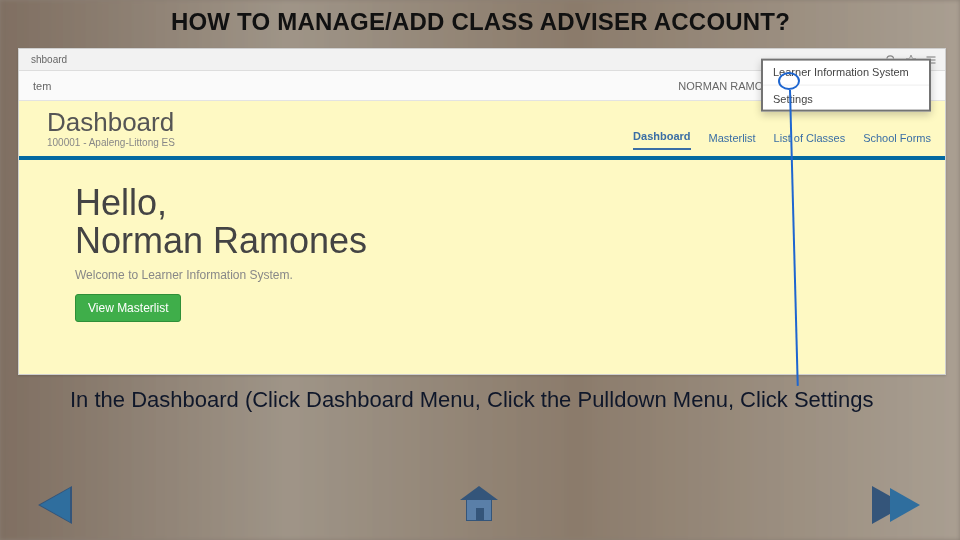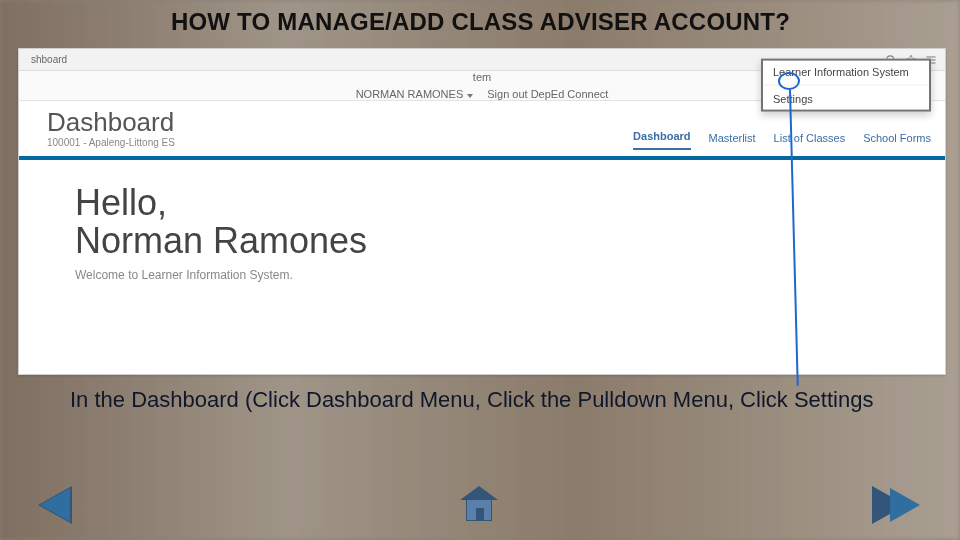--- a/index.html
+++ b/index.html
@@ -19,21 +19,21 @@
   }
   .slide-title {
     position: absolute; top: 8px; left: 1px; right: 0;
     text-align: center;
     font-size: 24px; font-weight: 700; color: #111;
     letter-spacing: .2px;
   }
   .screenshot {
     position: absolute;
     top: 48px; left: 18px; right: 14px; bottom: 165px;
-    background: #ffffff;
+    background: #fef9c3;
     border: 1px solid #cfcfcf;
     box-shadow: 0 1px 2px rgba(0,0,0,.15);
     overflow: hidden;
   }
   
   .chrome {
     height: 22px;
     background: #f2f2f2;
     border-bottom: 1px solid #ddd;
     display: flex; align-items: center;
@@ -46,21 +46,20 @@
   .tab-stub { padding: 0 4px; }
   
   .lis-bar {
     height: 30px;
     background: #fafafa;
     border-bottom: 1px solid #e3e3e3;
     display: flex; align-items: center;
     font-size: 11px; color: #555;
     padding: 0 14px;
     justify-content: space-between;
-    flex-direction: column;
   }
   .lis-brand { color: #666; }
   .lis-bar-right { display: flex; align-items: center; gap: 14px; }
   .lis-user { color: #666; }
   .lis-signout { color: #666; }
   .caret { display:inline-block; margin-left:4px; width:0;height:0;
            border-left:3px solid transparent;border-right:3px solid transparent;border-top:4px solid #777;}
   
   .dash-head {
     display: flex; justify-content: space-between;
@@ -240,20 +239,21 @@
     <hr>
     <div class="dd-item">Settings</div>
   </div>
 
   <div class="greet">
     <h1>
       <span>Hello,</span><br>
       <span>Norman Ramones</span>
     </h1>
     <div class="sub">Welcome to Learner Information System.</div>
+    <div class="btn-green">View Masterlist</div>
   </div>
 
 </div>
 
 <div class="ann-circle"></div>
 <div class="ann-line"></div>
 
 <div class="caption">In the Dashboard (Click Dashboard Menu, Click the Pulldown Menu, Click Settings</div>
 
 <div class="navbtn prev">

